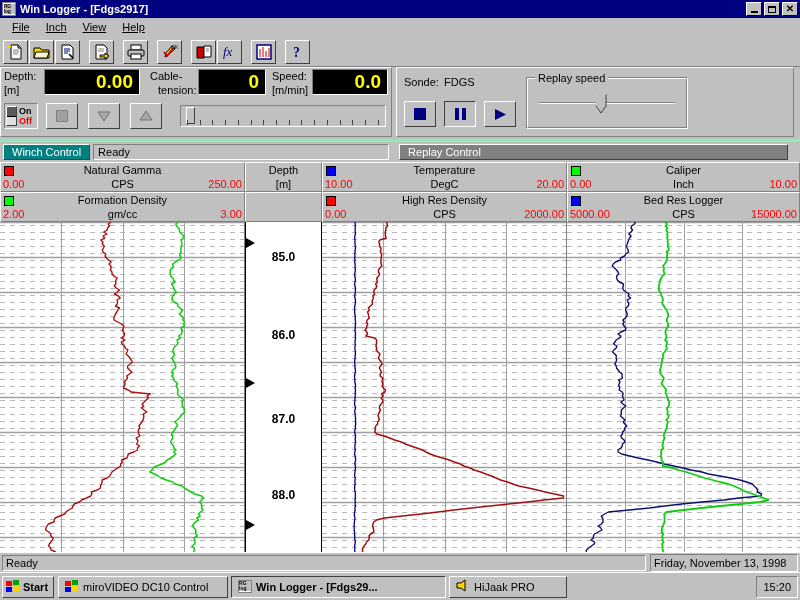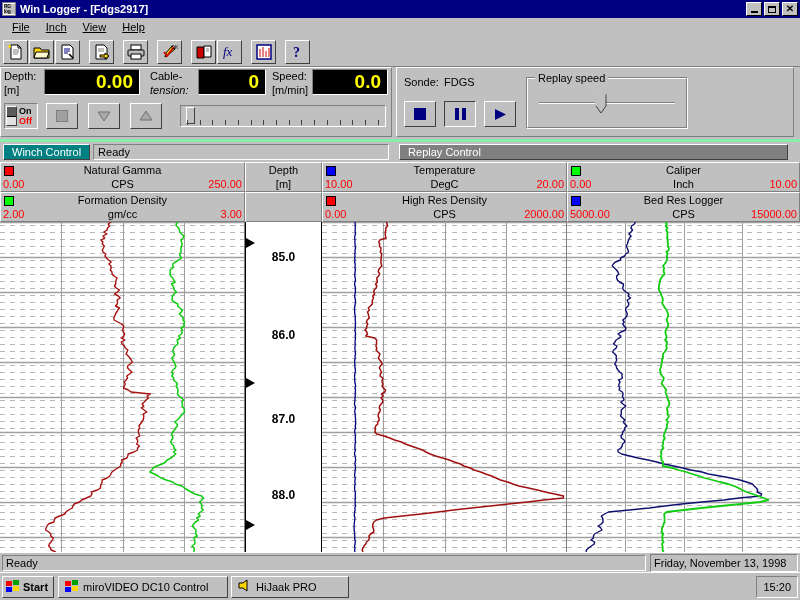--- a/index.html
+++ b/index.html
@@ -355,21 +355,21 @@
   </div>
 
   <div class="ctrlpanel">
 
     <div class="winch-area">
       <div style="position:absolute;left:4px;top:4px;" class="lbl">Depth:</div>
       <div style="position:absolute;left:4px;top:18px;" class="lbl">[m]</div>
       <div class="led" style="position:absolute;left:44px;top:2px;width:96px;height:26px;font-size:19px;">0.00</div>
 
       <div style="position:absolute;left:150px;top:4px;" class="lbl">Cable-</div>
-      <div style="position:absolute;left:150px;top:18px;font-style:italic;" class="lbl">tension:</div>
+      <div style="position:absolute;left:158px;top:18px;" class="lbl">tension:</div>
       <div class="led" style="position:absolute;left:198px;top:2px;width:68px;height:26px;font-size:19px;">0</div>
 
       <div style="position:absolute;left:272px;top:4px;" class="lbl">Speed:</div>
       <div style="position:absolute;left:272px;top:18px;" class="lbl">[m/min]</div>
       <div class="led" style="position:absolute;left:312px;top:2px;width:76px;height:26px;font-size:19px;">0.0</div>
 
       <div class="onoff" style="position:absolute;left:4px;top:36px;width:34px;height:26px;">
         <div class="rocker">
             <div class="top"></div>
             <div class="bot"></div>
@@ -760,20 +760,27 @@
     <div class="task-btn" style="width:170px;">
       <span class="winflag">
         <i style="background:#ff0000;left:0;top:1px;"></i>
         <i style="background:#00a000;left:7px;top:0px;"></i>
         <i style="background:#0000ff;left:0;top:7px;"></i>
         <i style="background:#ffd700;left:7px;top:6px;"></i>
       </span>
       <span>miroVIDEO DC10 Control</span>
     </div>
 
+    <div class="task-btn active" style="width:215px;">
+      <span style="width:14px;height:13px;background:#fff;border:1px solid #808080;font-size:5px;line-height:5px;overflow:hidden;display:inline-block;">
+          <b style="display:block;background:#c0c0c0;">RG</b>
+          <b style="display:block;background:#c0c0c0;">log</b>
+        </span>
+      <span>Win Logger - [Fdgs29...</span>
+    </div>
 
     <div class="task-btn" style="width:118px;">
       <span style="display:inline-block;">
         <svg width="14" height="13" viewBox="0 0 14 13">
             <polygon points="1,4 5,4 9,1 9,12 5,9 1,9" fill="#ffd700" stroke="#000"></polygon>
           </svg>
       </span>
       <span>HiJaak PRO</span>
     </div>
 

